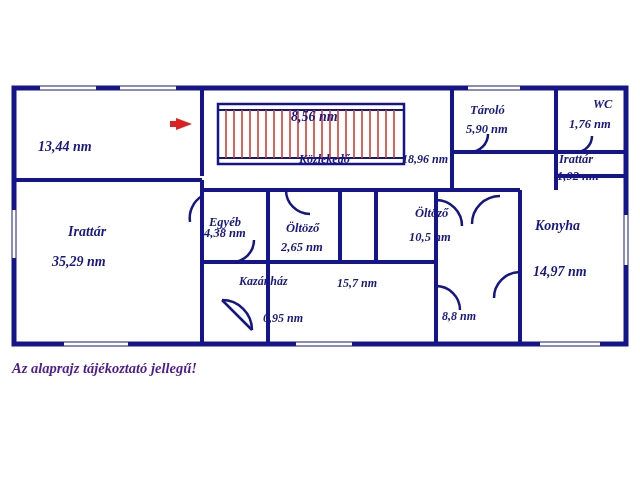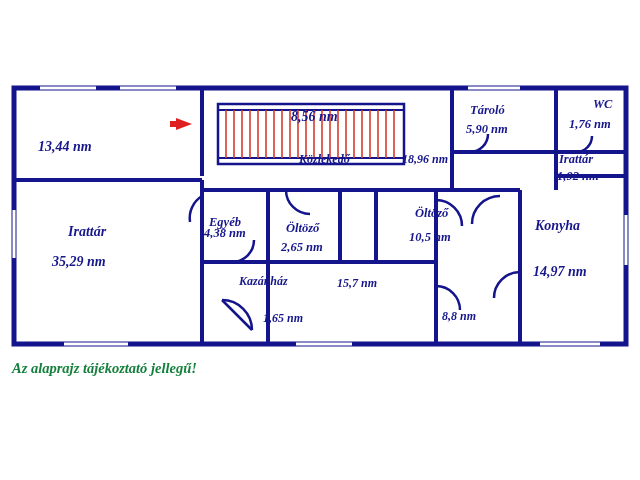--- a/index.html
+++ b/index.html
@@ -37,21 +37,21 @@
     white-space: nowrap;
     line-height: 1.05;
   }
   .lbl.s12 { font-size: 12.5px; }
   .lbl.s13 { font-size: 12px; }
   .lbl.s14 { font-size: 14px; }
   .disclaimer {
     position: absolute;
     left: 12px;
     top: 360px;
-    color: #15803d;
+    color: #4c1d95;
     font-family: "Liberation Serif", serif;
     font-style: italic;
     font-weight: bold;
     font-size: 14.5px;
     white-space: nowrap;
   }
 </style>
 </head>
 <body>
 
@@ -180,21 +180,21 @@
   <div class="lbl s12" style="left:209px; top:203px;margin-top:13px;">Egyéb</div>
   <div class="lbl s12" style="left:204px; top:227px;">4,38 nm</div>
 
   <div class="lbl s12" style="left:286px; top:222px;">Öltöző</div>
   <div class="lbl s12" style="left:281px; top:241px;">2,65 nm</div>
 
   <div class="lbl s12" style="left:415px; top:207px;">Öltöző</div>
   <div class="lbl s12" style="left:409px; top:231px;">10,5 nm</div>
 
   <div class="lbl s13" style="left:239px; top:275px;">Kazánház</div>
-  <div class="lbl s13" style="left:263px; top:312px;">1,65 nm</div>
+  <div class="lbl s13" style="left:263px; top:312px;">0,95 nm</div>
 
   <div class="lbl s13" style="left:299px; top:153px;">Közlekedő</div>
   <div class="lbl s13" style="left:402px; top:153px;font-style:italic;">18,96 nm</div>
 
   <div class="lbl s12" style="left:470px; top:104px;">Tároló</div>
   <div class="lbl s12" style="left:466px; top:123px;">5,90 nm</div>
 
   <div class="lbl s12" style="left:593px; top:98px;">WC</div>
   <div class="lbl s12" style="left:569px; top:118px;font-family:Liberation Serif, serif;">1,76 nm</div>
 

